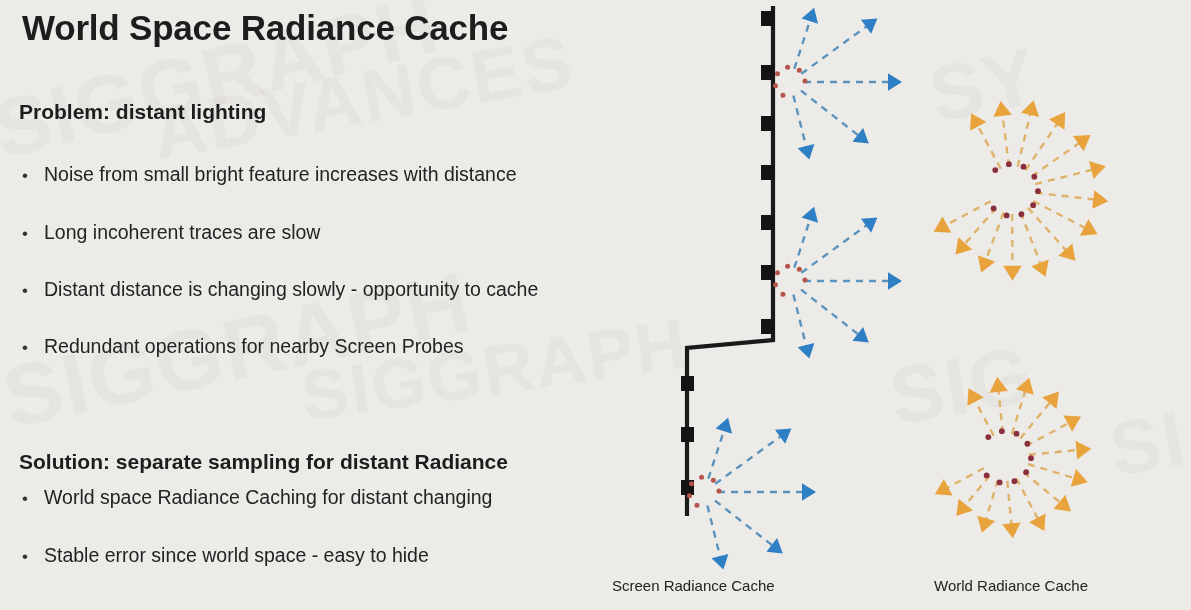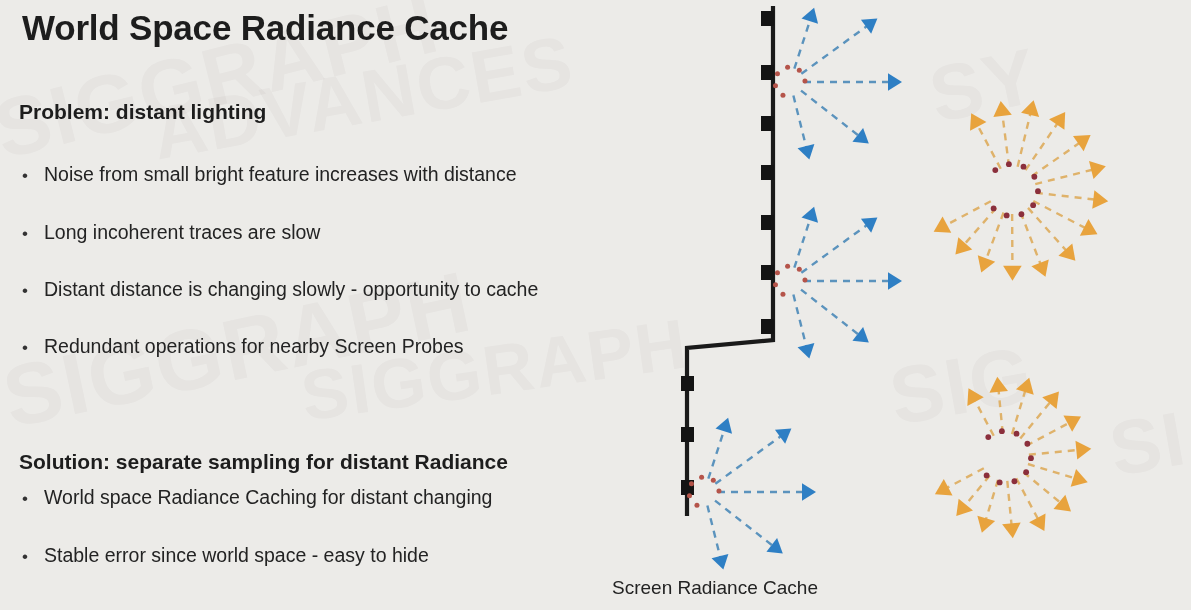--- a/index.html
+++ b/index.html
@@ -93,21 +93,21 @@
   #diagram {
     position: absolute;
     left: 0;
     top: 0;
     width: 1191px;
     height: 610px;
     pointer-events: none;
   }
   .caption {
     position: absolute;
-    font-size: 19px;
+    font-size: 15px;
     color: #232323;
     white-space: nowrap;
     text-align: left;
   }
   #caption-screen { left: 612px; top: 577px; }
   #caption-world  { left: 934px; top: 577px; }
 </style>
 </head>
 <body>
 
@@ -291,14 +291,15 @@
         <circle cx="1027.3735156802582" cy="443.7551596421381" r="2.9" fill="#8b2f3c"></circle>
         <circle cx="1030.9752537611282" cy="458.1341040714987" r="2.9" fill="#8b2f3c"></circle>
         <circle cx="1026.134013799382" cy="472.14442011856283" r="2.9" fill="#8b2f3c"></circle>
         <circle cx="1014.4233889953763" cy="481.23220460135275" r="2.9" fill="#8b2f3c"></circle>
         <circle cx="999.6497925220019" cy="482.4435705030244" r="2.9" fill="#8b2f3c"></circle>
         <circle cx="986.6152236891497" cy="475.3847763108502" r="2.9" fill="#8b2f3c"></circle>
       </g>
   </svg>
 
   <div class="caption" id="caption-screen">Screen Radiance Cache</div>
+  <div class="caption" id="caption-world">World Radiance Cache</div>
 
 </div>
 
 </body></html>

